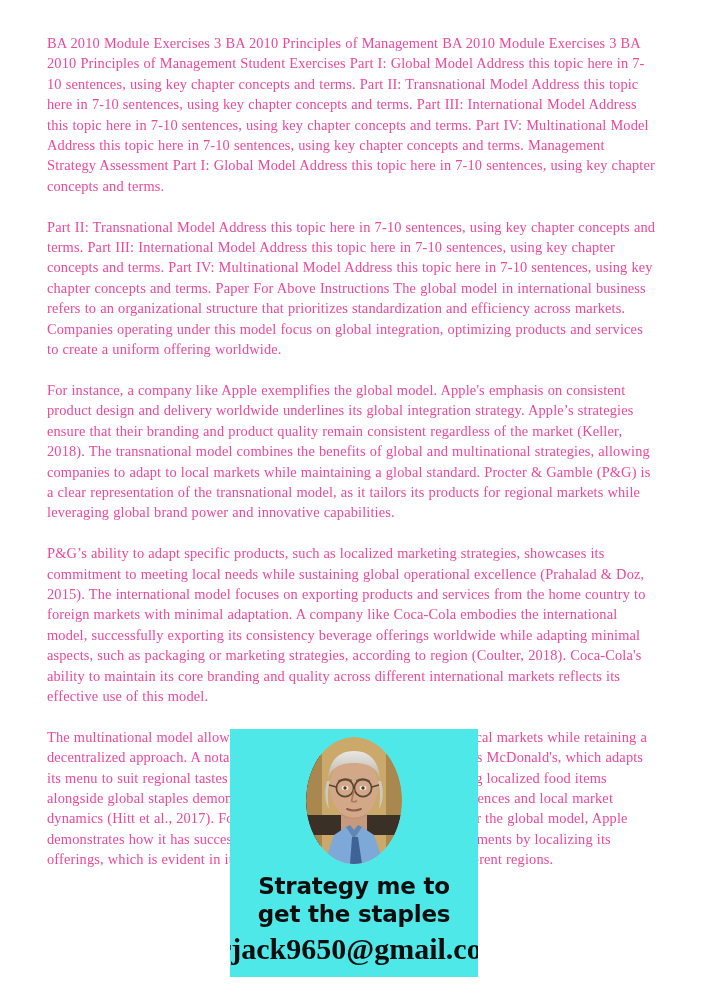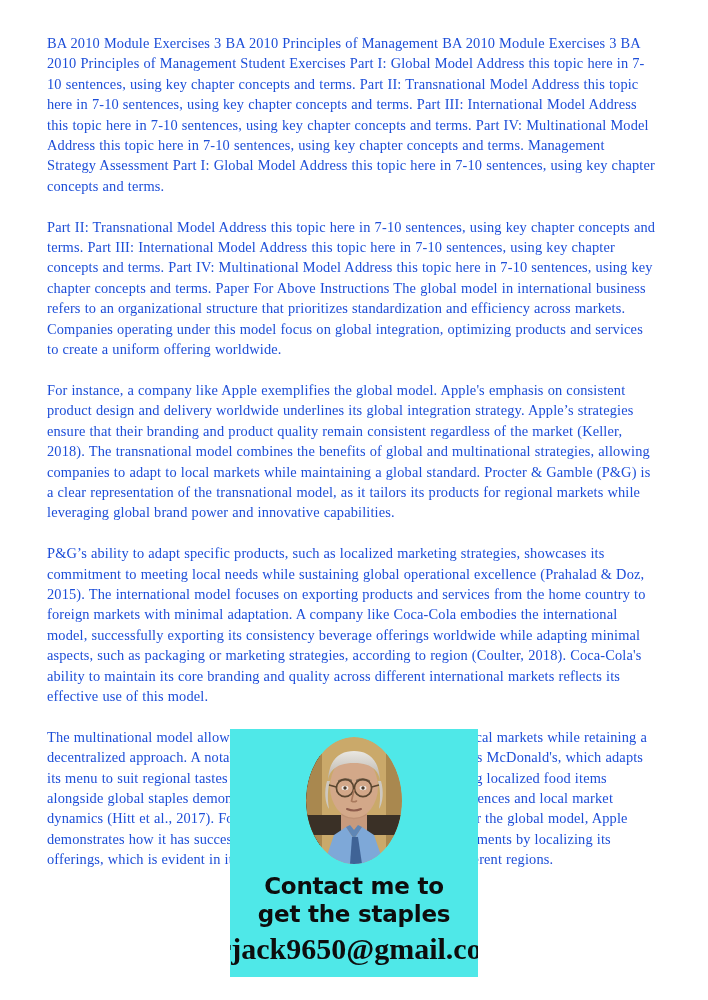--- a/index.html
+++ b/index.html
@@ -27,21 +27,21 @@
   #text-column {
     position: absolute;
     left: 47px;
     top: 33px;
     width: 610px;
   }
 
   .para {
     font-size: 14.4px;
     line-height: 20.4px;
-    color: #1d4ed8;
+    color: #ec4899;
     text-align: left;
     margin: 0 0 20.4px 0;
     letter-spacing: 0.01em;
     word-spacing: 0.02em;
     -webkit-font-smoothing: antialiased;
   }
   .para:last-child { margin-bottom: 0; }
 
   
   #contact-overlay {
@@ -157,18 +157,18 @@
 
           <path d="M48 53 L45.5 64 q2.5 1.6 5 0" stroke="#a8795c" stroke-width="1.6" fill="none" stroke-linecap="round"></path>
 
           <path d="M41 72 q7 3 14 0" stroke="#8d5c4c" stroke-width="2" fill="none" stroke-linecap="round"></path>
 
           <path d="M36 78 q12 7 24 0" stroke="#bb8f72" stroke-width="1.4" fill="none" opacity="0.7"></path>
         </g>
       </svg>
     </div>
 
-    <div class="contact-line" id="contact-l1">Contact me to</div>
+    <div class="contact-line" id="contact-l1">Strategy me to</div>
     <div class="contact-line" id="contact-l2">get the staples</div>
     <div id="contact-email">drjack9650@gmail.com</div>
   </div>
 
 </div>
 
 </body></html>

